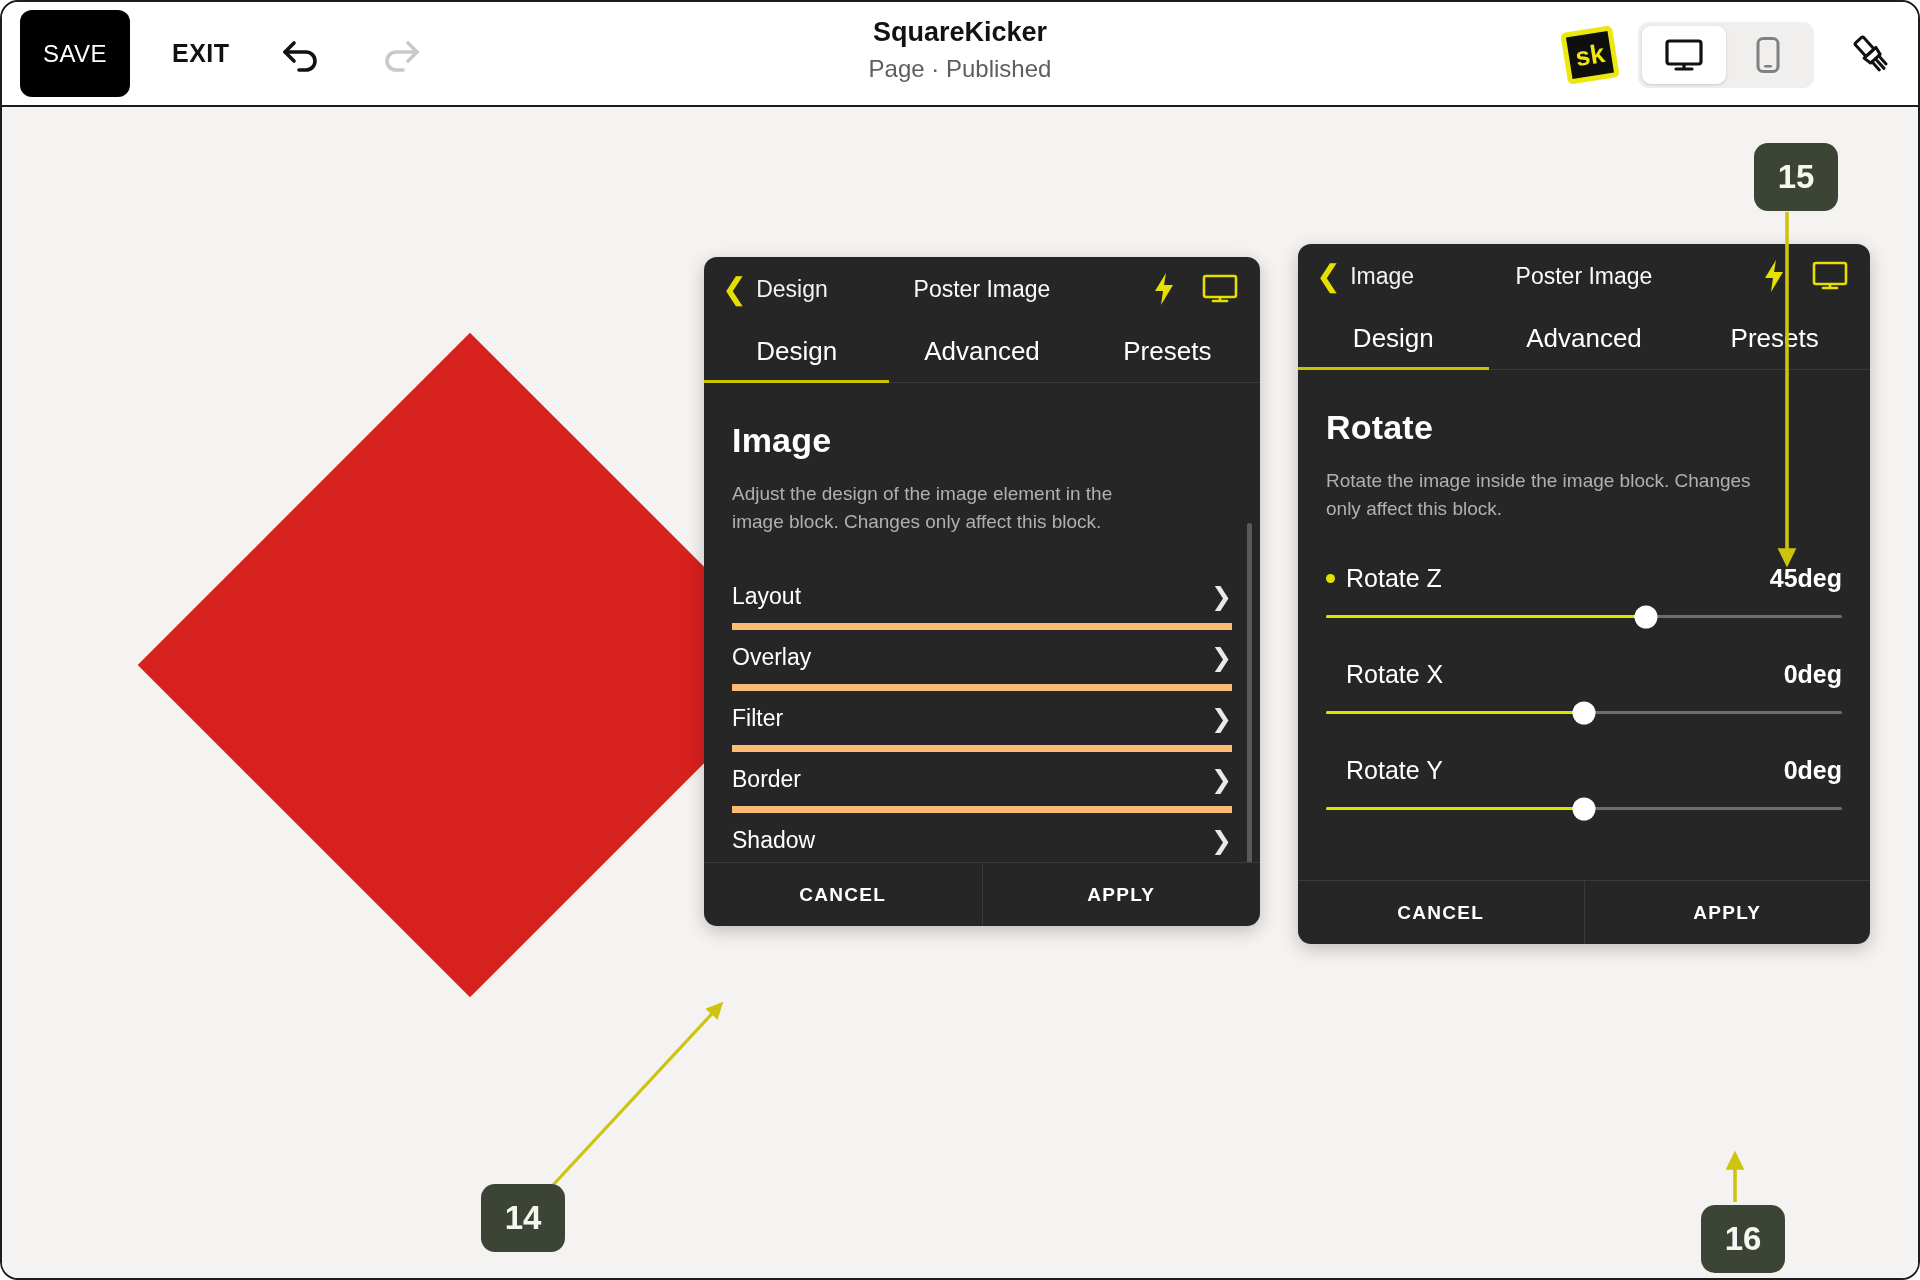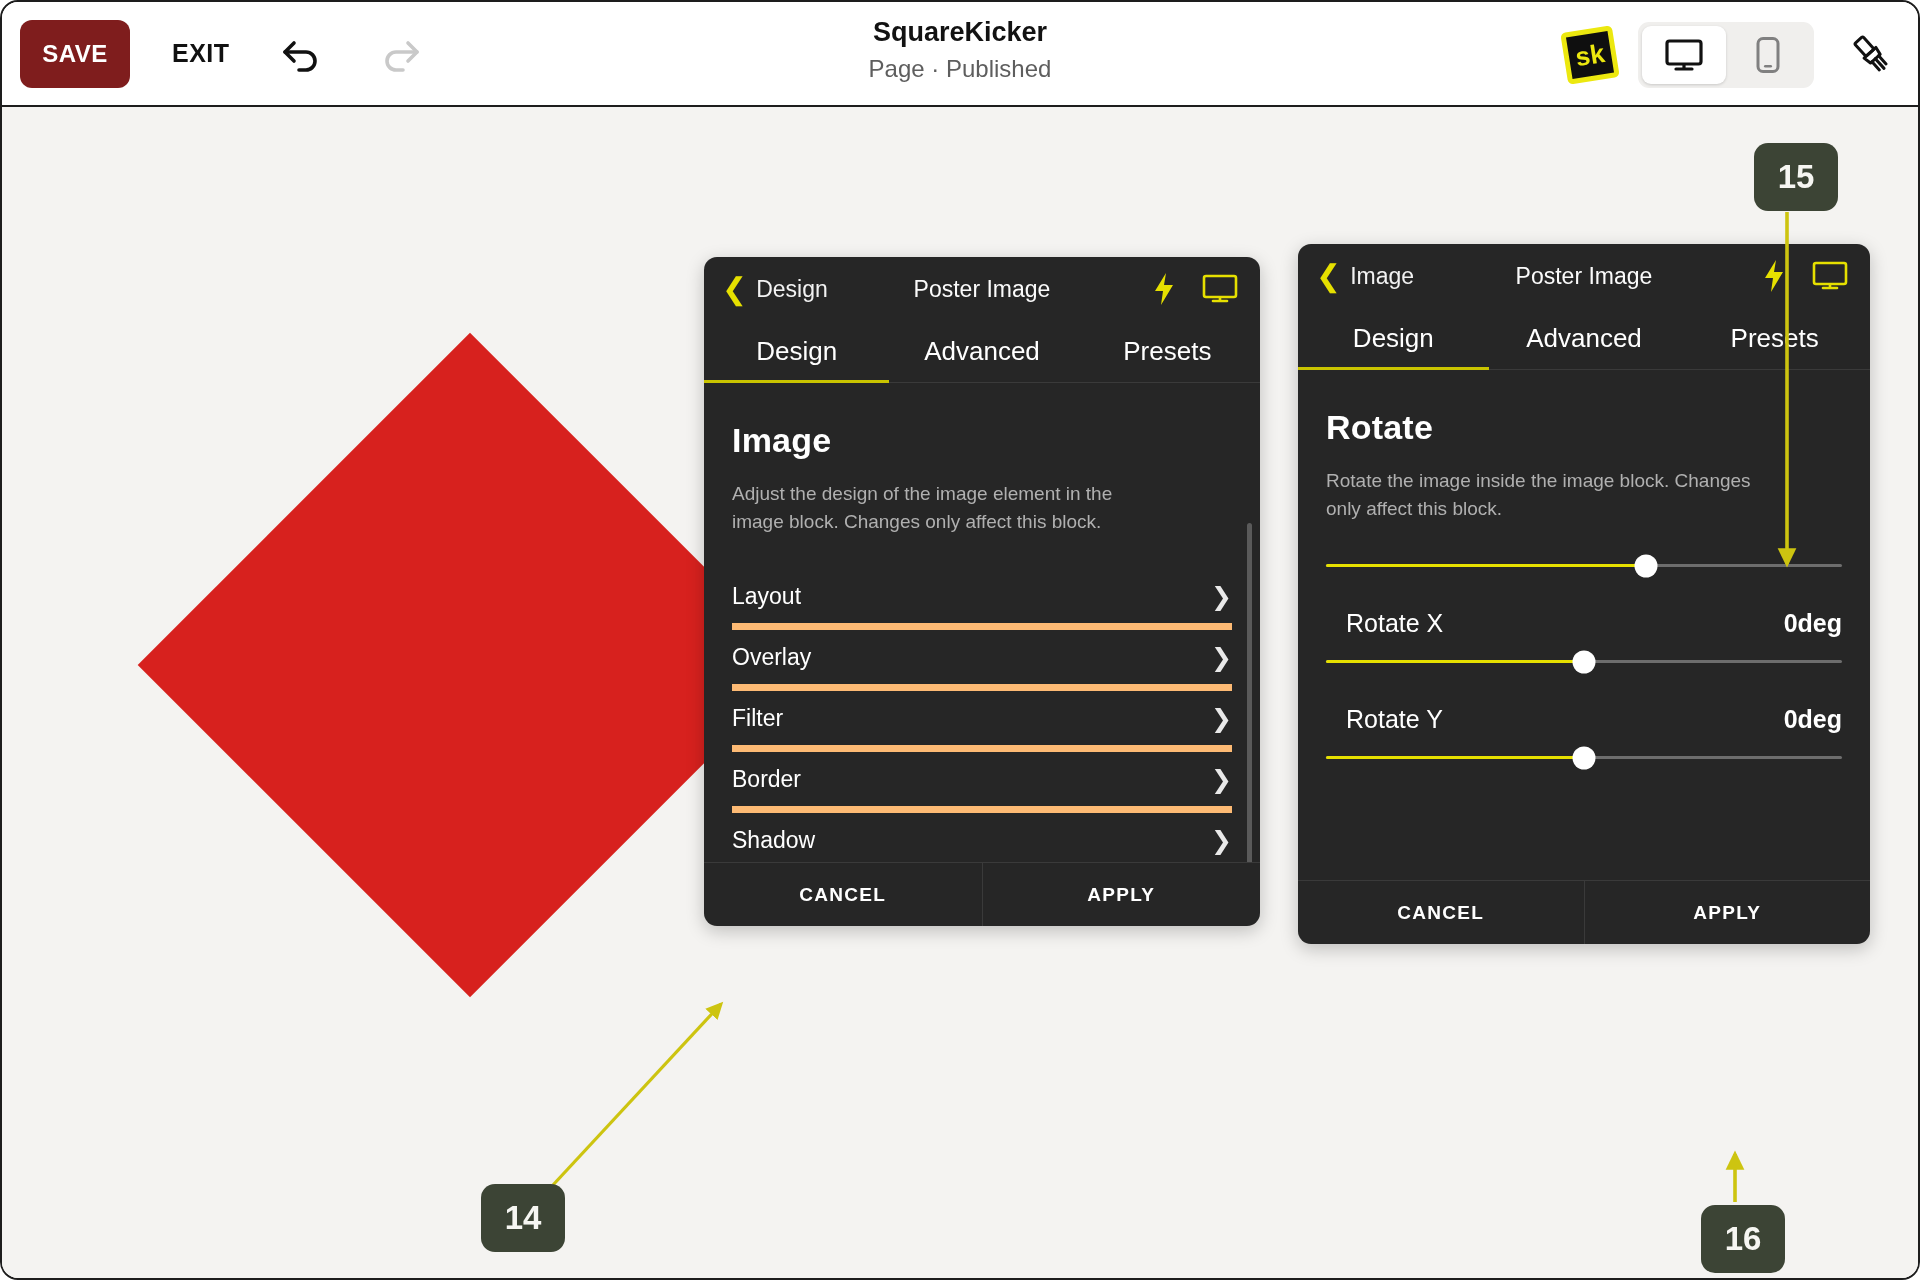--- a/index.html
+++ b/index.html
@@ -22,25 +22,25 @@
   .topbar {
     position: absolute; left: 0; top: 0;
     width: 100%; height: 105px;
     background: #ffffff;
     border-bottom: 2px solid #1d1d1d;
     display: flex; align-items: center;
     z-index: 30;
   }
   .save-btn {
     margin-left: 18px;
-    width: 110px; height: 68px;
-    background: #7f1d1d; color: #fff;
+    width: 110px; height: 87px;
+    background: #000000; color: #fff;
     border-radius: 12px;
     display: flex; align-items: center; justify-content: center;
-    font-size: 24px; font-weight: bold; letter-spacing: 0.5px;
+    font-size: 24px; font-weight: normal; letter-spacing: 0.5px;
     cursor: pointer;
   }
   .exit-btn {
     margin-left: 42px;
     font-size: 25px; font-weight: bold; color: #111;
     letter-spacing: 0.5px; cursor: pointer;
   }
   .hist-btn {
     margin-left: 46px; width: 52px; height: 52px;
     display: flex; align-items: center; justify-content: center;
@@ -381,20 +381,27 @@
       <div class="tab active">Design</div>
       <div class="tab">Advanced</div>
       <div class="tab">Presets</div>
     </div>
 
     <div class="panel-body">
       <div class="sec-title">Rotate</div>
       <div class="sec-desc">Rotate the image inside the image block. Changes only affect this block.</div>
 
       <div class="slider-group">
+        <div class="slider-head">
+          <div class="slider-label-wrap">
+            <span class="mod-dot"></span>
+            <span class="slider-label">Rotate Z</span>
+          </div>
+          <span class="slider-value">45deg</span>
+        </div>
         <div class="slider-track">
           <div class="slider-fill" style="width:62%"></div>
           <div class="slider-knob" style="left:62%"></div>
         </div>
       </div>
 
       <div class="slider-group">
         <div class="slider-head">
           <div class="slider-label-wrap">
             <span class="mod-dot hidden"></span>

